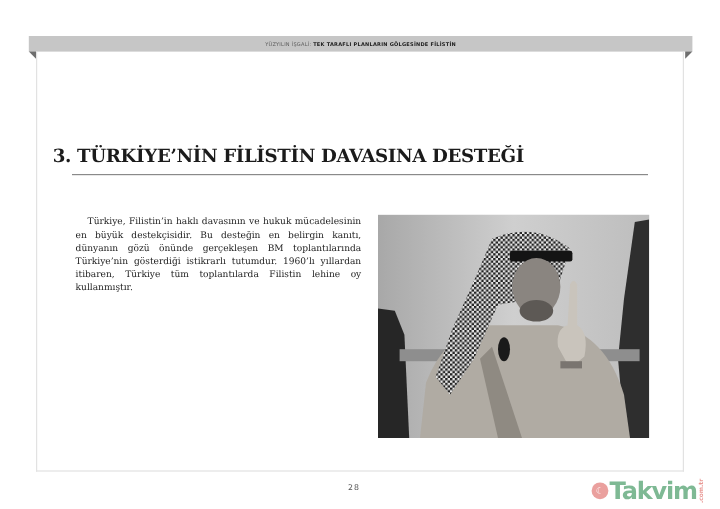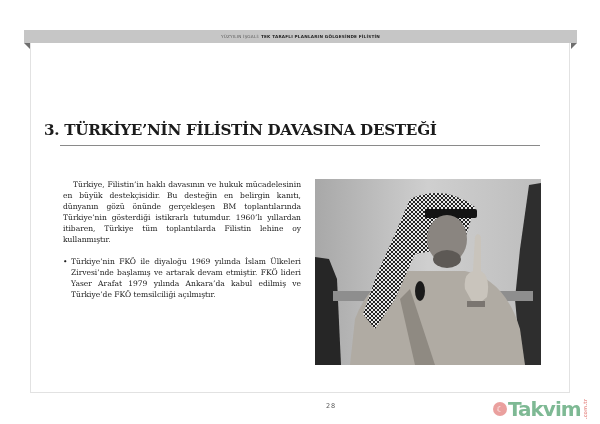--- a/index.html
+++ b/index.html
@@ -37,21 +37,21 @@
   .text-col p { margin: 0 0 11px 0; text-indent: 10px; }
   .bullets { margin: 0; padding: 0; list-style: none; }
   .bullets li { position: relative; padding-left: 8px; }
   .bullets li::before { content: "\2022"; position: absolute; left: 0; top: 0; }
   .photo {
     position: absolute; left: 315px; top: 179px; width: 226px; height: 186px; overflow: hidden;
     background: linear-gradient(180deg, #b9b9b9 0%, #c7c7c7 45%, #a9a9a9 100%);
   }
   .page-number {
     position: absolute; left: 290px; top: 402px; width: 20px; 
-    font-family: "DejaVu Sans", sans-serif; font-size: 6.5px; color: #555; letter-spacing: 0.8px; margin-left: 36px;
+    font-family: "DejaVu Sans", sans-serif; font-size: 6.5px; color: #555; letter-spacing: 0.8px;
   }
   .watermark {
     position: absolute; left: 493px; top: 396px; height: 26px; display: flex; align-items: center;
     font-family: "DejaVu Sans", sans-serif; font-weight: bold; opacity: 0.55;
   }
   .watermark .logo-mark {
     width: 14px; height: 14px; border-radius: 50%; background: #d9534f; margin-right: 1px;
     display: flex; align-items: center; justify-content: center; color: #fff; font-size: 8px;
   }
   .watermark .brand { color: #15803d; font-size: 20px; letter-spacing: -1px; line-height: 26px; }
@@ -67,23 +67,20 @@
 <div class="fold left"></div>
 <div class="fold right"></div>
 
 <div class="page-frame"></div>
 
 <h1 class="title">3. TÜRKİYE’NİN FİLİSTİN DAVASINA DESTEĞİ</h1>
 <div class="title-rule"></div>
 
 <div class="text-col">
   <p>Türkiye, Filistin’in haklı davasının ve hukuk mücadelesinin en büyük destekçisidir. Bu desteğin en belirgin kanıtı, dünyanın gözü önünde gerçekleşen BM toplantılarında Türkiye’nin gösterdiği istikrarlı tutumdur. 1960’lı yıllardan itibaren, Türkiye tüm toplantılarda Filistin lehine oy kullanmıştır.</p>
-  <ul class="bullets">
-    <li>Türkiye’nin FKÖ ile diyaloğu 1969 yılında İslam Ülkeleri Zirvesi’nde başlamış ve artarak devam etmiştir. FKÖ lideri Yaser Arafat 1979 yılında Ankara’da kabul edilmiş ve Türkiye’de FKÖ temsilciliği açılmıştır.</li>
-  </ul>
 </div>
 
 <div class="photo">
   <svg width="226" height="186" viewBox="0 0 226 186">
     <defs>
       <pattern id="check" width="4" height="4" patternUnits="userSpaceOnUse">
         <rect width="4" height="4" fill="#e8e8e8"></rect>
         <rect width="2" height="2" fill="#222"></rect>
         <rect x="2" y="2" width="2" height="2" fill="#222"></rect>
       </pattern>

